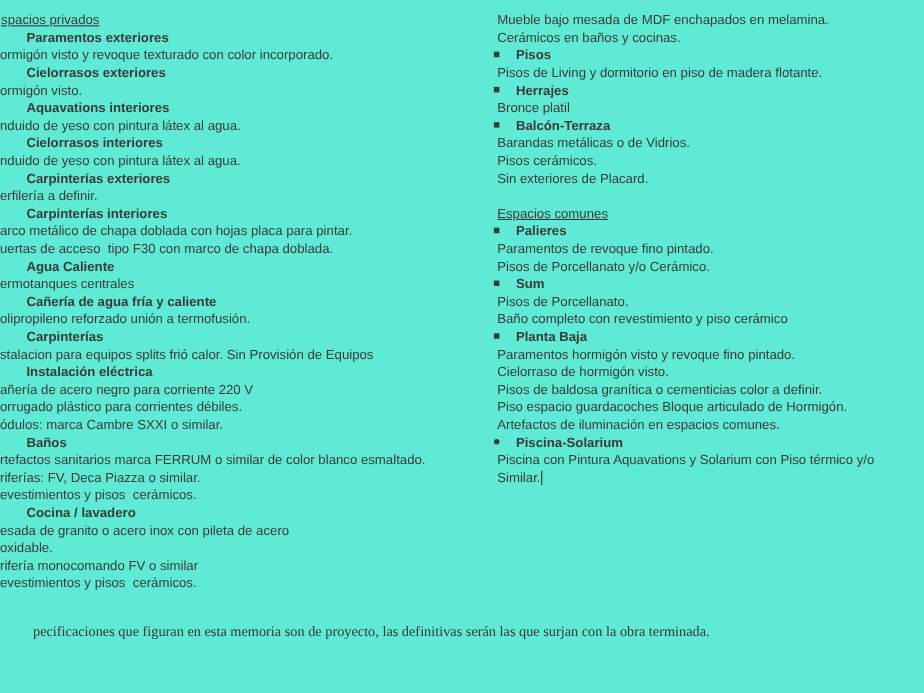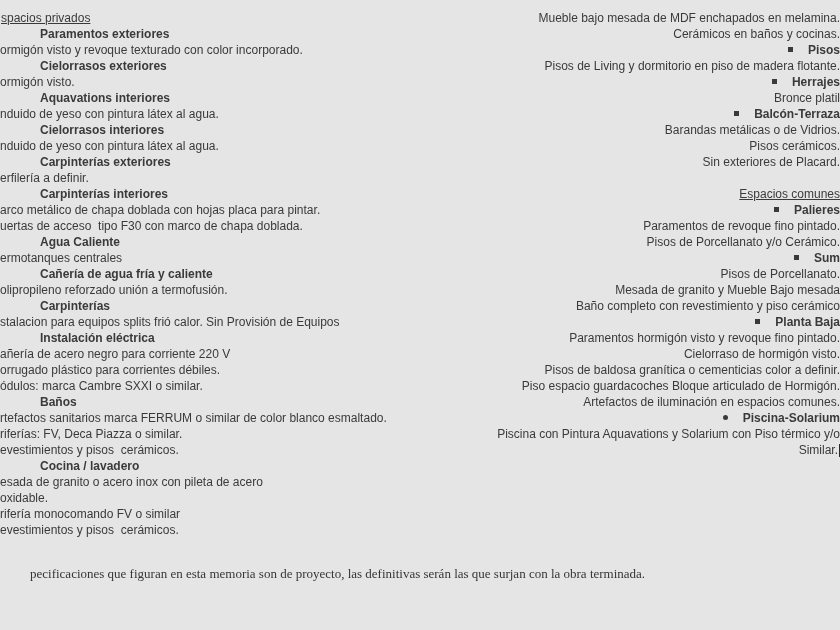--- a/index.html
+++ b/index.html
@@ -11,21 +11,21 @@
     position: relative;
     width: 840px;
     height: 630px;
     overflow: hidden;
     font-family: "Liberation Sans", sans-serif;
     color: #3a3a3a;
   }
   .doc-page {
     position: absolute;
     inset: 0;
-    background: #e5e5e5;
+    background: #5eead4;
   }
   .col {
     position: absolute;
     top: 10px;
   }
   .col-left {
     left: 0;
     width: 449px;
     overflow: hidden;
   }
@@ -35,23 +35,23 @@
   }
   .line {
     height: 16px;
     line-height: 16px;
     font-size: 12px;
     white-space: pre;
   }
   .line.header { font-weight: bold; }
   .line.title  { }
   .line.title .txt { text-decoration: underline; }
-  .col-left .line.header { padding-left: 24px; margin-left: 16px; }
+  .col-left .line.header { padding-left: 24px; }
   .col-left .line.title  { padding-left: 1px; }
-  .col-right .line { padding-left: 3px; text-align: right; }
+  .col-right .line { padding-left: 3px; }
   .col-right .line.bulleted { padding-left: 0; }
   .bullet {
     display: inline-block;
     width: 5px;
     height: 5px;
     background: #3a3a3a;
     margin-right: 15px;
     vertical-align: 2px;
   }
   .bullet.round { border-radius: 50%; }
@@ -125,21 +125,20 @@
       <div class="line body"><span class="txt">Barandas metálicas o de Vidrios.</span></div>
       <div class="line body"><span class="txt">Pisos cerámicos.</span></div>
       <div class="line body"><span class="txt">Sin exteriores de Placard.</span></div>
       <div class="line body"><span class="txt"></span></div>
       <div class="line title"><span class="txt">Espacios comunes</span></div>
       <div class="line header bulleted"><span class="bullet square"></span><span class="txt">Palieres</span></div>
       <div class="line body"><span class="txt">Paramentos de revoque fino pintado.</span></div>
       <div class="line body"><span class="txt">Pisos de Porcellanato y/o Cerámico.</span></div>
       <div class="line header bulleted"><span class="bullet square"></span><span class="txt">Sum</span></div>
       <div class="line body"><span class="txt">Pisos de Porcellanato.</span></div>
-      <div class="line body"><span class="txt">Mesada de granito y Mueble Bajo mesada</span></div>
       <div class="line body"><span class="txt">Baño completo con revestimiento y piso cerámico</span></div>
       <div class="line header bulleted"><span class="bullet square"></span><span class="txt">Planta Baja</span></div>
       <div class="line body"><span class="txt">Paramentos hormigón visto y revoque fino pintado.</span></div>
       <div class="line body"><span class="txt">Cielorraso de hormigón visto.</span></div>
       <div class="line body"><span class="txt">Pisos de baldosa granítica o cementicias color a definir.</span></div>
       <div class="line body"><span class="txt">Piso espacio guardacoches Bloque articulado de Hormigón.</span></div>
       <div class="line body"><span class="txt">Artefactos de iluminación en espacios comunes.</span></div>
       <div class="line header bulleted"><span class="bullet round"></span><span class="txt">Piscina-Solarium</span></div>
       <div class="line body"><span class="txt">Piscina con Pintura Aquavations y Solarium con Piso térmico y/o</span></div>
       <div class="line body"><span class="txt">Similar.</span><span class="caret"></span></div>

